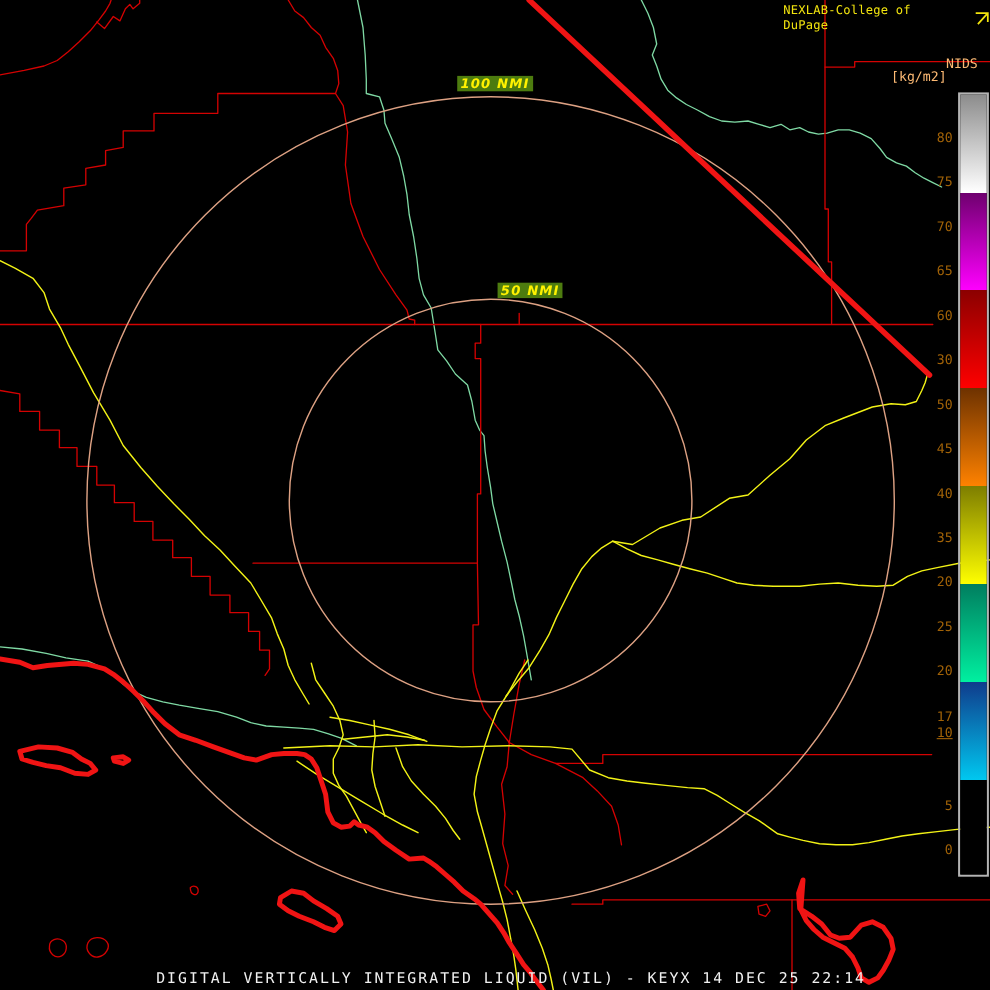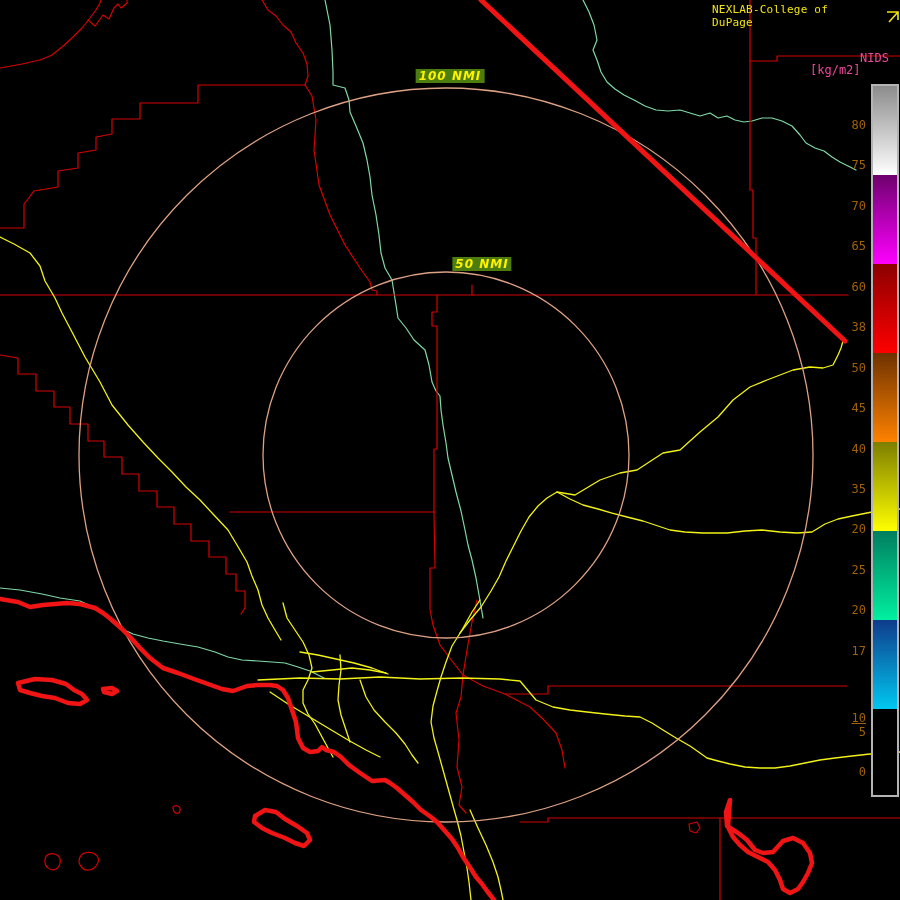--- a/index.html
+++ b/index.html
@@ -1,19 +1,19 @@
 <!DOCTYPE html>
 <html><head>
 <meta charset="utf-8">
 <style>
   html,body{margin:0;padding:0;background:#000;}
   #screen{position:relative;width:900px;height:900px;background:#000;overflow:hidden;
           font-family:"DejaVu Sans Mono",monospace;}
   #map{position:absolute;left:0;top:0;}
-  .ylabel{position:absolute;color:#ec4899;white-space:pre;text-align:center;}
+  .ylabel{position:absolute;color:#fdba74;white-space:pre;text-align:center;}
   #brand{position:absolute;left:712px;top:3px;display:flex;align-items:center;gap:20px;}
   #brand .t{color:#F2E40E;font-size:11px;letter-spacing:0.2px;}
   #nids{left:860px;top:51px;font-size:12px;}
   #units{left:810px;top:63px;font-size:12px;}
   #colorbar{position:absolute;left:871px;top:84px;width:24px;height:709px;
             border:2px solid #B4B4B4;background:#000;}
   #colorbar-grad{width:100%;height:100%;}
   .cbtick{position:absolute;left:820px;width:46px;text-align:right;color:#a16207;
           font-size:12px;line-height:14px;}
   .ringlabel{position:absolute;transform:translate(-50%,-50%);background:#4d7c0f;
@@ -95,28 +95,29 @@
 
   <div id="colorbar">
     <div id="colorbar-grad" style="background: linear-gradient(rgb(140, 140, 140) 0%, rgb(255, 255, 255) 12.56%, rgb(110, 0, 110) 12.56%, rgb(255, 0, 255) 25.11%, rgb(140, 0, 0) 25.11%, rgb(255, 0, 0) 37.67%, rgb(110, 50, 0) 37.67%, rgb(255, 130, 0) 50.23%, rgb(126, 126, 0) 50.23%, rgb(255, 255, 0) 62.79%, rgb(0, 126, 95) 62.79%, rgb(0, 240, 160) 75.34%, rgb(15, 60, 140) 75.34%, rgb(0, 200, 240) 87.9%, rgb(0, 0, 0) 87.9%, rgb(0, 0, 0) 100%);"></div>
   </div>
   <div id="colorbar-ticks">
       <div class="cbtick" style="top: 118px;">80</div>
       <div class="cbtick" style="top: 158.438px;">75</div>
       <div class="cbtick" style="top: 198.875px;">70</div>
       <div class="cbtick" style="top: 239.312px;">65</div>
       <div class="cbtick" style="top: 279.75px;">60</div>
-      <div class="cbtick" style="top: 320.188px;">38</div>
+      <div class="cbtick" style="top: 320.188px;">30</div>
       <div class="cbtick" style="top: 360.625px;">50</div>
       <div class="cbtick" style="top: 401.062px;">45</div>
       <div class="cbtick" style="top: 441.5px;">40</div>
       <div class="cbtick" style="top: 481.938px;">35</div>
       <div class="cbtick" style="top: 522.375px;">20</div>
       <div class="cbtick" style="top: 562.812px;">25</div>
       <div class="cbtick" style="top: 603.25px;">20</div>
       <div class="cbtick" style="top: 643.688px;">17</div>
-      <div class="cbtick" style="top: 711px; text-decoration: underline;">10</div>
+      <div class="cbtick" style="top: 659px; text-decoration: underline;">10</div>
       <div class="cbtick" style="top: 724.562px;">5</div>
       <div class="cbtick" style="top: 765px;">0</div>
     </div>
 
+  <div id="footer">DIGITAL VERTICALLY INTEGRATED LIQUID (VIL) - KEYX 14 DEC 25 22:14</div>
 
 </div>
 
 </body></html>

